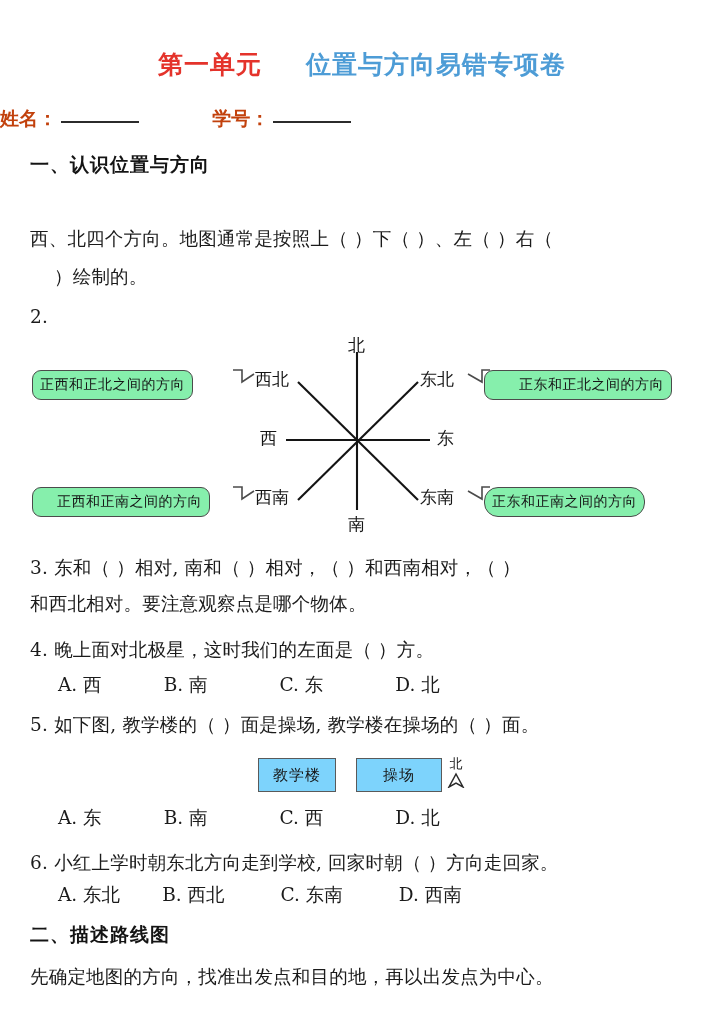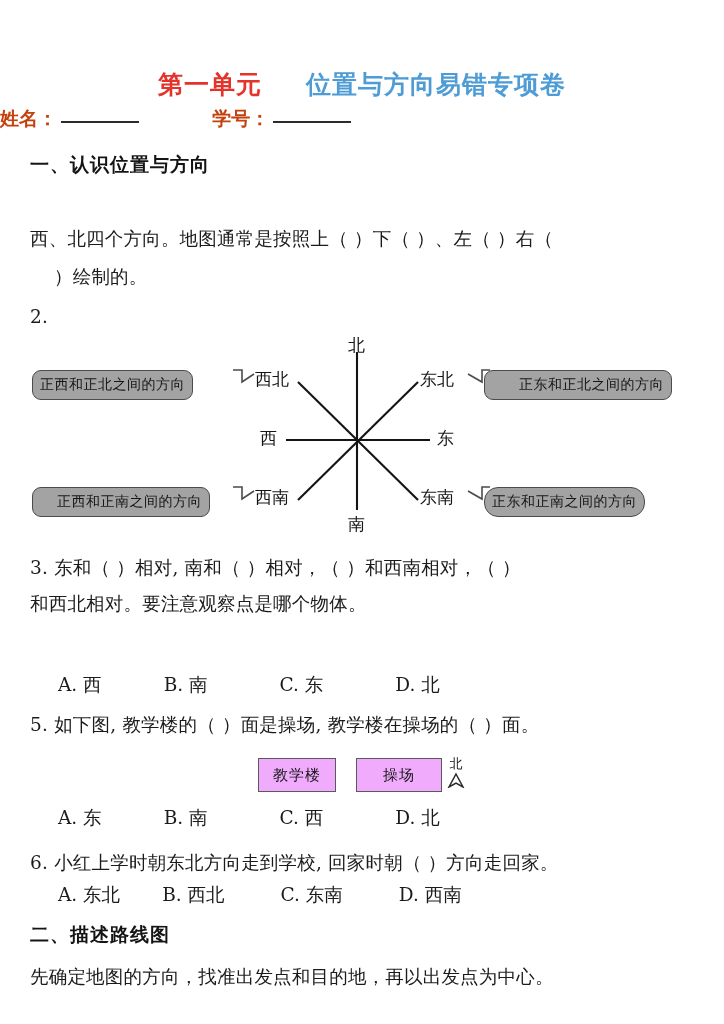--- a/index.html
+++ b/index.html
@@ -19,21 +19,21 @@
   .page {
     position: relative;
     width: 724px;
     height: 1024px;
     padding: 0;
   }
 
   
   .title-row {
     position: absolute;
-    top: 68px;
+    top: 48px;
     left: 0;
     width: 724px;
     text-align: center;
     white-space: nowrap;
   }
   .title-unit {
     font-family: "DejaVu Sans", "Liberation Sans", sans-serif;
     font-weight: bold;
     font-size: 25px;
     letter-spacing: 1px;
@@ -118,21 +118,21 @@
     color: #151515;
     white-space: nowrap;
   }
 
   
   .callout {
     position: absolute;
     box-sizing: border-box;
     border: 1.6px solid #4b4b4b;
     border-radius: 9px;
-    background: #a3a3a3;
+    background: #86efac;
     font-size: 14px;
     line-height: 26px;
     height: 30px;
     padding: 0 7px;
     white-space: nowrap;
     color: #161616;
     letter-spacing: 0.5px;
     font-family: "DejaVu Serif", "Liberation Serif", serif;
   }
   .tail { position: absolute; }
@@ -142,21 +142,21 @@
     position: absolute;
     left: 0;
     top: 755px;
     width: 724px;
     height: 48px;
   }
   .sbox {
     position: absolute;
     box-sizing: border-box;
     border: 1.5px solid #5a5a5a;
-    background: #f0abfc;
+    background: #7dd3fc;
     height: 34px;
     line-height: 32px;
     text-align: center;
     font-size: 15px;
     color: #171717;
     letter-spacing: 1px;
     font-family: "DejaVu Serif", "Liberation Serif", serif;
   }
   .northmark {
     position: absolute;
@@ -230,20 +230,21 @@
 
     <div class="callout" style="left:484px; top:157px;border-radius:14px;">正东和正南之间的方向</div>
     <svg class="tail" style="left:462px; top:151px;" width="30" height="26">
       <path d="M28 6 L20 6 L20 18 L6 10" fill="none" stroke="#4b4b4b" stroke-width="1.6"></path>
     </svg>
   </div>
 
   <div class="qtext" style="left:30px; top:553px;">3. 东和（   ）相对, 南和（   ）相对，（        ）和西南相对，（        ）</div>
   <div class="qtext" style="left:30px; top:589px;">和西北相对。要注意观察点是哪个物体。</div>
 
+  <div class="qtext" style="left:30px; top:635px;">4. 晚上面对北极星，这时我们的左面是（    ）方。</div>
   <div class="opts" style="left:58px; top:672px;">
     <span class="op">A. 西</span><span class="og1"></span><span class="op">B. 南</span><span class="og2"></span><span class="op">C. 东</span><span class="og3"></span><span class="op">D. 北</span>
   </div>
 
   <div class="qtext" style="left:30px; top:710px;">5. 如下图, 教学楼的（    ）面是操场, 教学楼在操场的（    ）面。</div>
 
   <div class="schooldiag">
     <div class="sbox" style="left:258px; top:3px; width:78px;">教学楼</div>
     <div class="sbox" style="left:356px; top:3px; width:86px;">操场</div>
     <div class="northmark" style="left:444px; top:2px; width:24px;">

